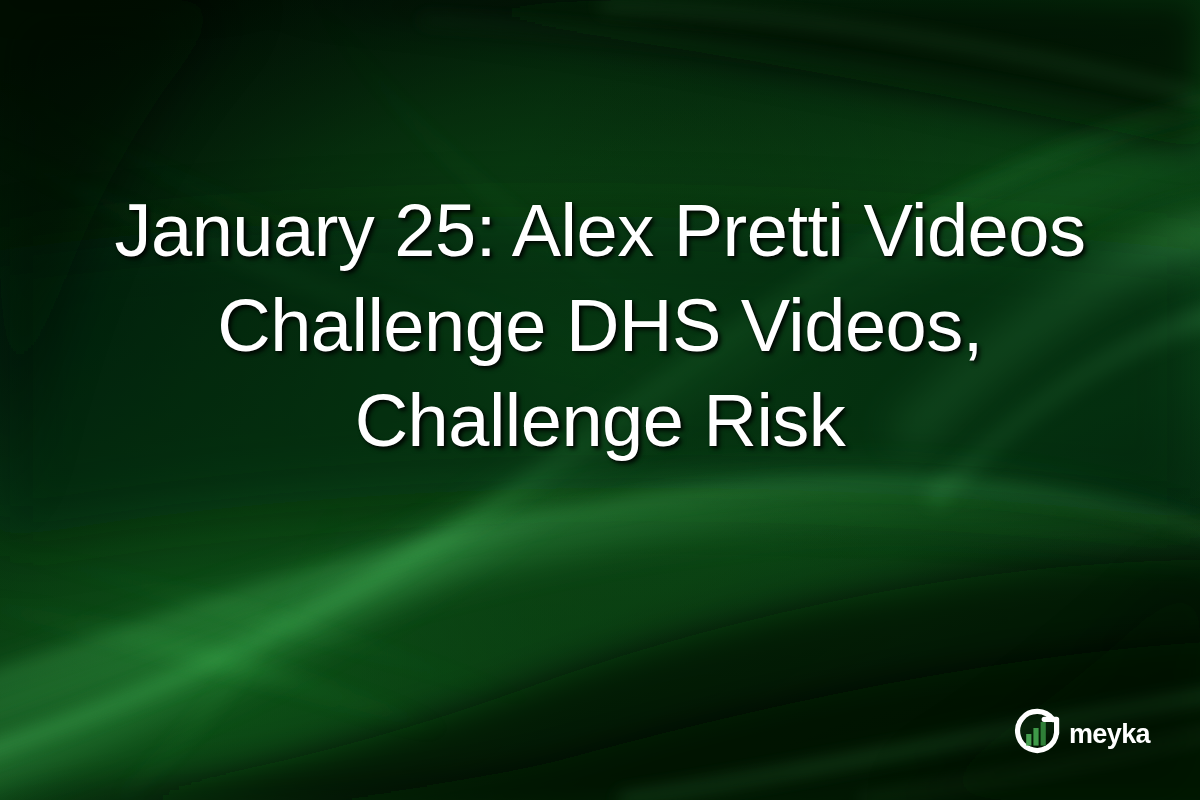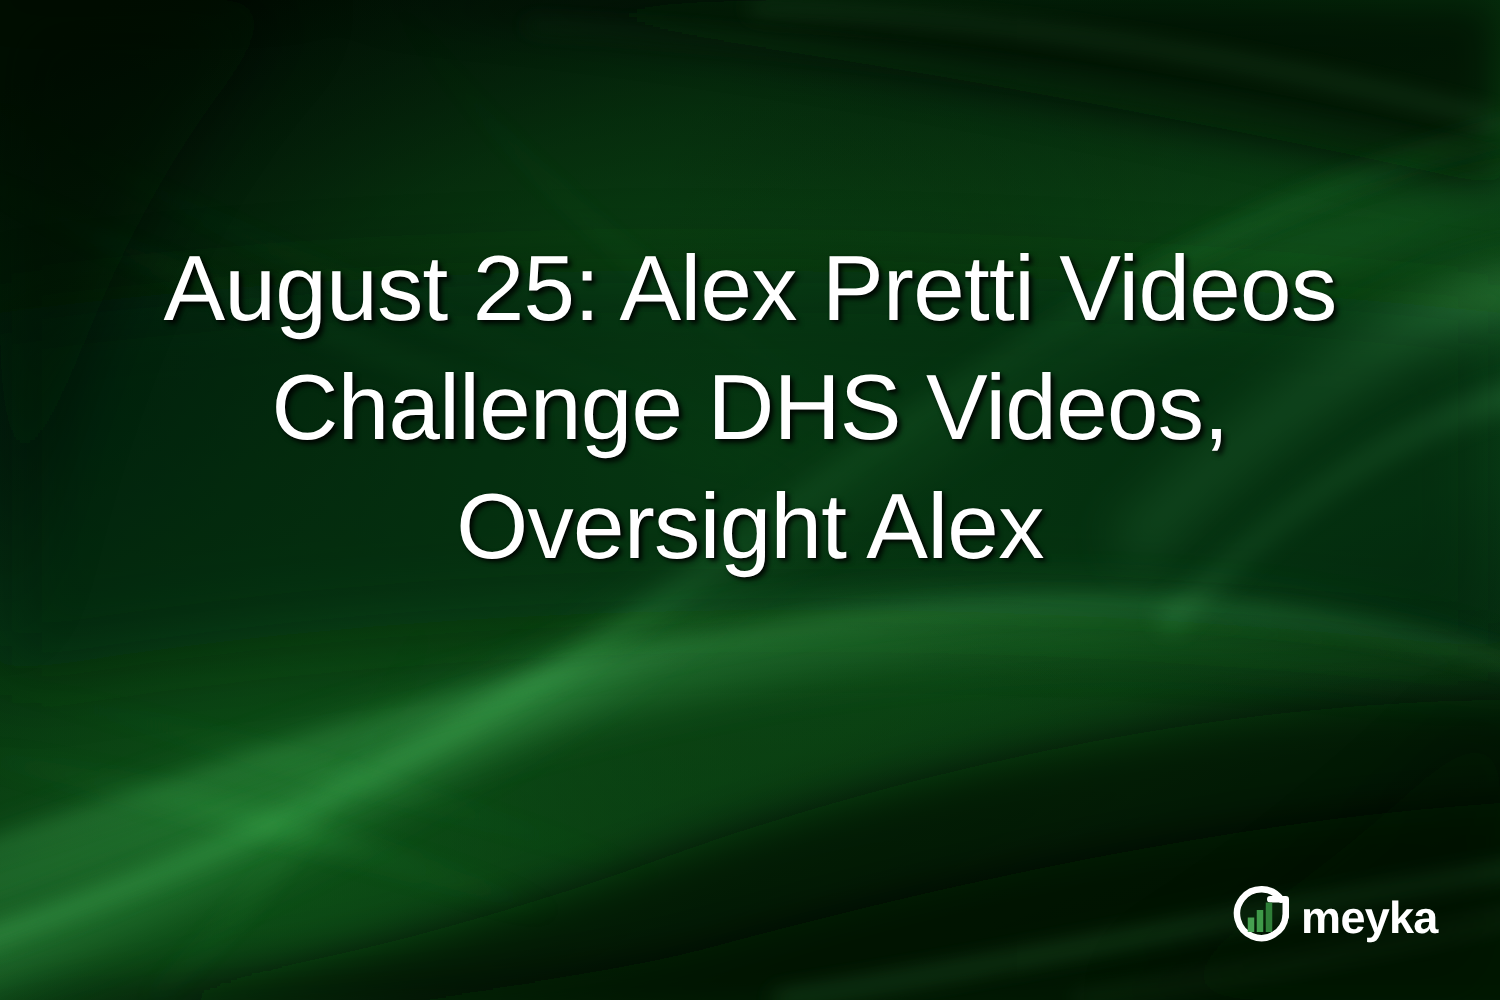--- a/index.html
+++ b/index.html
@@ -66,21 +66,21 @@
     z-index:6;
   }
   #logo-mark {
     width:52px;
     height:52px;
     display:block;
     flex:0 0 auto;
   }
   #logo-word {
     font-family:"Liberation Sans", sans-serif;
-    font-size:36px;
+    font-size:27px;
     font-weight:700;
     color:#ffffff;
     letter-spacing:-0.6px;
     line-height:1;
     position:relative;
     top:1px;
   }
 </style>
 </head>
 <body>
@@ -190,23 +190,23 @@
     <path d="M340,500 C300,600 240,690 120,800" stroke="url(#streakC)" stroke-width="8" fill="none" filter="url(#softBlur)" opacity="0.35"></path>
 
     <path d="M620,800 C820,770 1020,726 1240,690" stroke="#63df7c" stroke-width="3.5" fill="none" opacity="0.6" filter="url(#softBlur)"></path>
     <path d="M860,800 C980,784 1120,756 1240,726" stroke="#8af09c" stroke-width="2" fill="none" opacity="0.45" filter="url(#softBlur)"></path>
 
     <path d="M0,0 L240,0 C120,120 40,300 0,520 Z" fill="#000700" opacity="0.45" filter="url(#softBlurHuge)"></path>
     <path d="M1200,800 L900,800 C1030,720 1130,640 1200,560 Z" fill="#000700" opacity="0.3" filter="url(#softBlurHuge)"></path>
   </svg>
 
   <div id="headline">
-    <span class="headline-line">August 25: Alex Pretti Videos</span>
+    <span class="headline-line">January 25: Alex Pretti Videos</span>
     <span class="headline-line">Challenge DHS Videos,</span>
-    <span class="headline-line">Oversight Alex</span>
+    <span class="headline-line">Challenge Risk</span>
   </div>
 
   <div id="logo">
     <svg id="logo-mark" viewBox="0 0 52 52" aria-hidden="true">
 
       <path d="M42.0,12.6 A19.5,19.5 0 1 0 45.5,26" fill="none" stroke="#ffffff" stroke-width="5.2" stroke-linecap="round"></path>
 
       <path d="M45.6,26 L45.6,12.3 L33.2,12.3" fill="none" stroke="#ffffff" stroke-width="5.2" stroke-linecap="round" stroke-linejoin="round"></path>
 
       <rect x="15.2" y="27.0" width="5.2" height="11.6" fill="#46a050"></rect>

